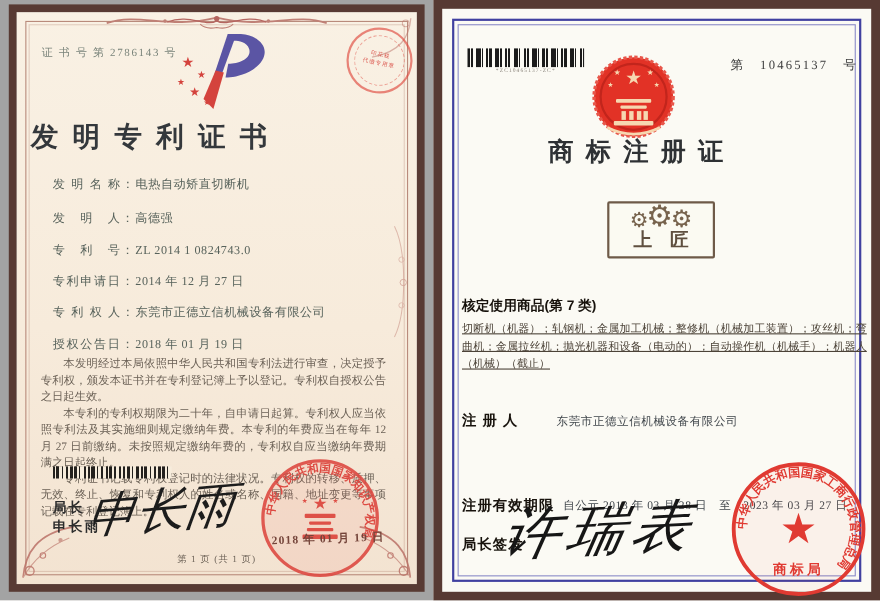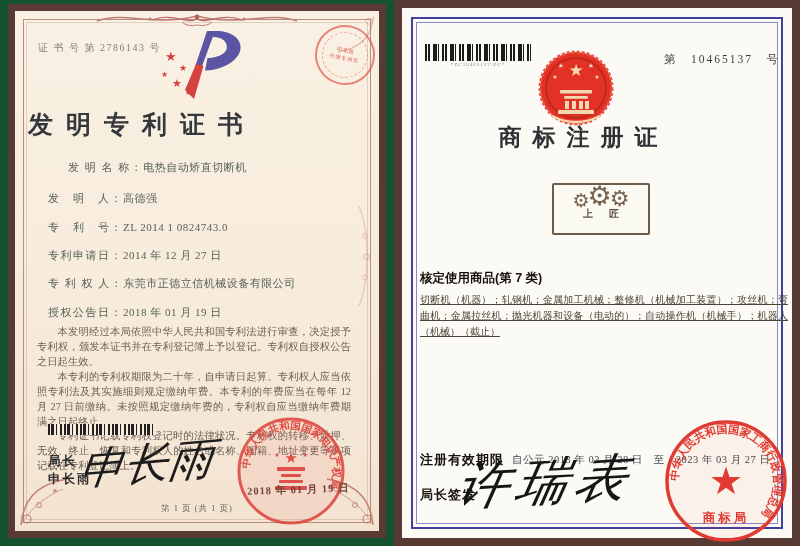--- a/index.html
+++ b/index.html
@@ -1,17 +1,17 @@
 <!DOCTYPE html>
 <html><head>
 <meta charset="utf-8">
 <style>
   html,body{margin:0;padding:0;}
   body{width:800px;height:546px;background:#ffffff;font-family:"Liberation Serif","DejaVu Serif",serif;overflow:hidden;}
-  .stage{position:relative;width:800px;height:546px;background:#14532d;}
+  .stage{position:relative;width:800px;height:546px;background:#a3a3a3;}
   
   .cert-left{position:absolute;left:8px;top:4px;width:378px;height:534px;box-sizing:border-box;
     border:7px solid #583a33;background:linear-gradient(180deg,#f9f1e4 0%,#f7ebdb 55%,#f3e3d1 100%);}
   .cert-left .inner-frame{position:absolute;inset:8px;border:1px solid #b98b7c;pointer-events:none;}
   .cert-left .inner-frame2{position:absolute;inset:11px;border:1px solid rgba(185,139,124,.35);pointer-events:none;}
   .top-flourish{position:absolute;left:50%;top:-2px;transform:translateX(-50%);}
   .corner-flourish{position:absolute;opacity:.85;}
   .cf-bl{left:4px;bottom:4px;}
   .cf-br{right:4px;bottom:4px;transform:scaleX(-1);}
   .cf-tr{right:4px;top:4px;transform:scale(-1,-1);opacity:.5;}
@@ -50,21 +50,21 @@
   .nat-emblem{position:absolute;left:136px;top:38px;}
   .reg-no{position:absolute;left:262px;top:44px;font-size:11.5px;color:#3c3c3c;letter-spacing:2px;}
   .tm-title{position:absolute;left:26px;top:114px;width:300px;text-align:center;font-size:23px;font-weight:600;
     color:#2e3134;letter-spacing:11px;text-indent:11px;}
   .tm-box{position:absolute;left:150px;top:175px;width:98px;height:52px;border:2px solid #6e5a48;border-radius:2px;
     box-sizing:border-box;display:flex;flex-direction:column;align-items:center;justify-content:flex-start;background:#fbfaf2;}
   .tm-gears{display:flex;align-items:flex-end;line-height:1;color:#77634d;margin-top:-2px;}
   .tm-gears .g1{font-size:19px;}
   .tm-gears .g2{font-size:27px;margin:0 -2px;}
   .tm-gears .g3{font-size:22px;}
-  .tm-text{font-size:10px;color:#5f4f3f;letter-spacing:16px;text-indent:16px;margin-top:-3px;font-weight:600;font-family:Liberation Mono, monospace;}
+  .tm-text{font-size:17px;color:#5f4f3f;letter-spacing:16px;text-indent:16px;margin-top:-3px;font-weight:600;font-family:Liberation Mono, monospace;}
   .goods-head{position:absolute;left:18px;top:262px;font-size:12.5px;font-weight:700;color:#17120c;
     font-family:"Liberation Sans","DejaVu Sans",sans-serif;}
   .goods-text{position:absolute;left:18px;top:284px;width:368px;font-size:10px;line-height:1.6;color:#4c4338;text-align:justify;text-decoration:underline;}
   .r-row{position:absolute;left:18px;display:flex;align-items:baseline;}
   .r-lab{font-size:13px;font-weight:700;color:#17120c;font-family:"Liberation Sans","DejaVu Sans",sans-serif;
     width:86px;flex:0 0 auto;letter-spacing:1px;}
   .r-val{font-size:10.5px;color:#41474c;letter-spacing:.5px;}
   .row-registrant{top:365px;}
   .row-address{top:412px;}
   .row-validity{top:443px;align-items:center;}
@@ -127,21 +127,21 @@
       <text x="30" y="68" font-size="7" fill="#d4433d">★</text>
     </svg>
 
     <div class="agency-stamp">
       <span>印花税</span>
       <span>代缴专用章</span>
     </div>
 
     <div class="patent-title">发明专利证书</div>
 
-    <div class="p-field" style="top:149px;margin-left:20px;">
+    <div class="p-field" style="top:149px;">
       <span class="lab">发 明 名 称：</span><span class="val">电热自动矫直切断机</span>
     </div>
     <div class="p-field" style="top:180px;">
       <span class="lab">发　明　人：</span><span class="val">高德强</span>
     </div>
     <div class="p-field" style="top:209px;">
       <span class="lab">专　利　号：</span><span class="val">ZL 2014 1 0824743.0</span>
     </div>
     <div class="p-field" style="top:237px;">
       <span class="lab">专利申请日：</span><span class="val">2014 年 12 月 27 日</span>
@@ -228,20 +228,24 @@
         <span class="g1">⚙</span>
         <span class="g2">⚙</span>
         <span class="g3">⚙</span>
       </div>
       <div class="tm-text">上匠</div>
     </div>
 
     <div class="goods-head">核定使用商品(第 7 类)</div>
     <div class="goods-text">切断机（机器）；轧钢机；金属加工机械；整修机（机械加工装置）；攻丝机；弯曲机；金属拉丝机；抛光机器和设备（电动的）；自动操作机（机械手）；机器人（机械）（截止）</div>
 
+    <div class="r-row row-registrant">
+      <span class="r-lab">注 册 人</span>
+      <span class="r-val">东莞市正德立信机械设备有限公司</span>
+    </div>
     <div class="r-row row-validity">
       <span class="r-lab" style="width:92px;">注册有效期限</span>
       <span class="r-val">自公元 2013 年 03 月 28 日　至　2023 年 03 月 27 日</span>
     </div>
     <div class="r-row row-issuer">
       <span class="r-lab">局长签发</span>
     </div>
 
     <svg class="sig-right" width="240" height="90" viewBox="0 0 240 90">
       <text x="6" y="62" font-size="52" fill="#161616" font-family="'DejaVu Sans',sans-serif" font-style="italic" letter-spacing="6" transform="skewX(-14) rotate(-3 120 45)">许瑞表</text>

